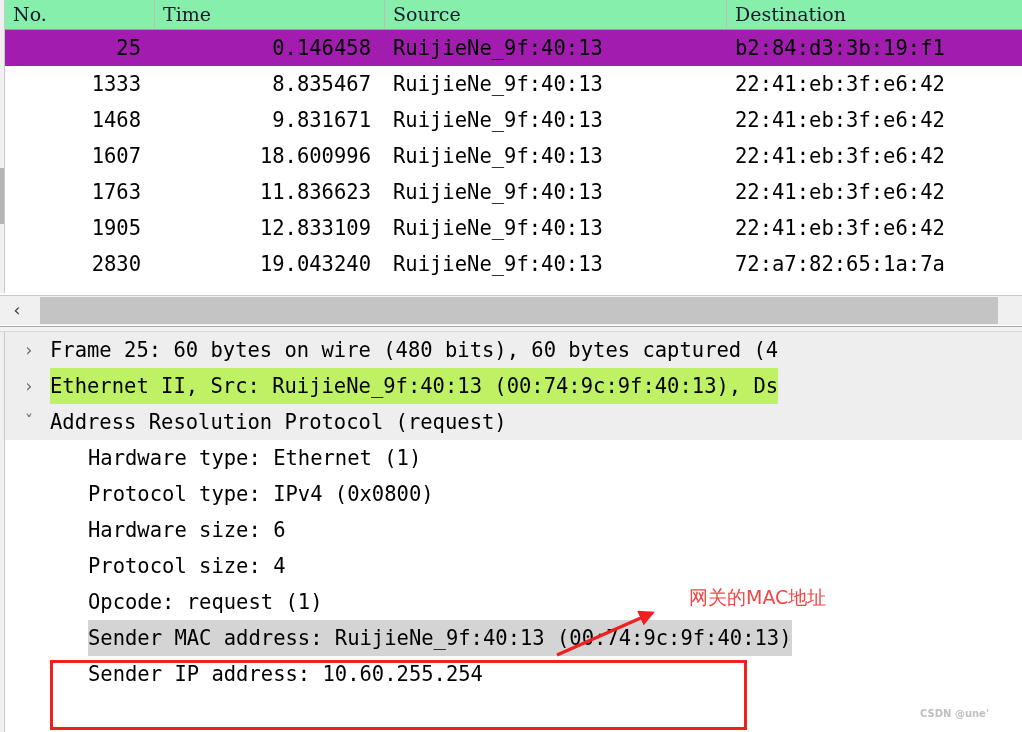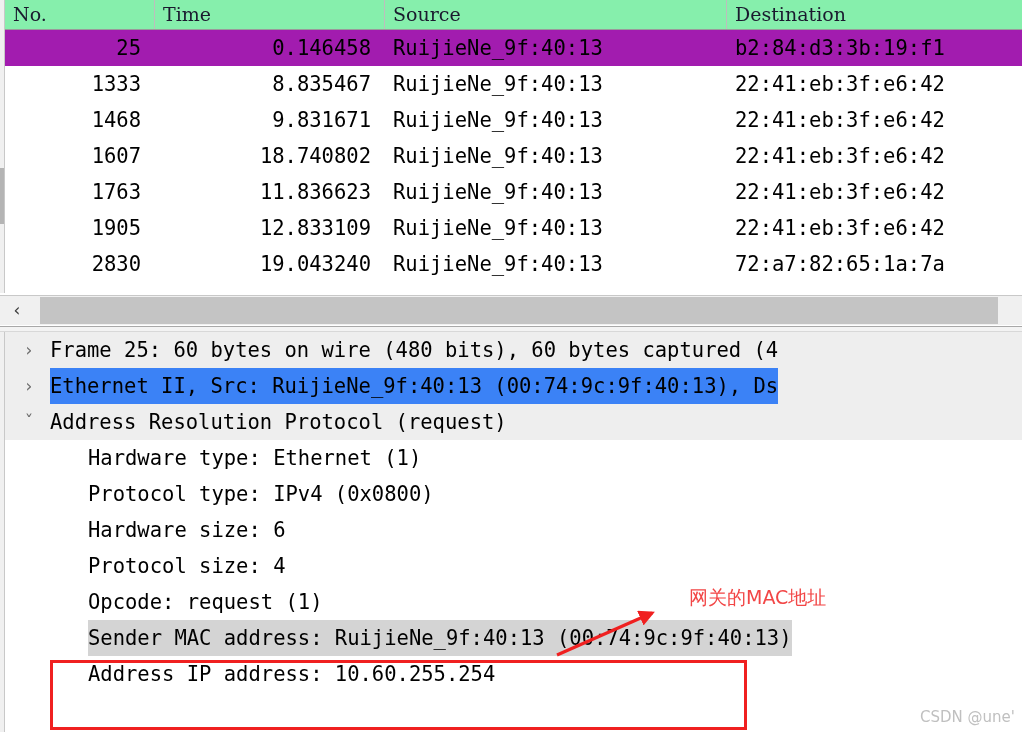--- a/index.html
+++ b/index.html
@@ -179,21 +179,21 @@
   .drow .dtext {
     position: absolute;
     top: 0; height: 36px; line-height: 36px;
     white-space: nowrap;
   }
   .drow.lvl0 .dtext { left: 45px; }
   .drow.lvl1 .dtext { left: 83px; }
 
   .bg-gray   { background: #eeeeee; }
   .bg-white  { background: #ffffff; }
-  .hl-cyan   .dtext { background: #3b82f6; }
+  .hl-cyan   .dtext { background: #bef264; }
   .hl-gray   .dtext { background: #d4d4d4; }
 
   
   #annotation-layer {
     position: absolute;
     left: 0; top: 0;
     width: 1022px; height: 732px;
     pointer-events: none;
   }
   #red-box {
@@ -208,23 +208,24 @@
     left: 689px; top: 585px;
     font-family: "DejaVu Sans", "Liberation Sans", sans-serif;
     font-size: 19px;
     color: #f24646;
     white-space: nowrap;
   }
   #watermark {
     position: absolute;
     left: 920px; top: 708px;
     font-family: "DejaVu Sans", "Liberation Sans", sans-serif;
-    font-size: 15px;
+    font-size: 10px;
     color: #c0c0c0;
     white-space: nowrap;
+    font-weight: bold;
   }
 </style>
 </head>
 <body>
 
 <div id="packet-list-pane">
 
   <div class="left-rail">
     <div class="thumb"></div>
   </div>
@@ -250,21 +251,21 @@
         <div class="cell" style="left: 722px; width: 295px; padding-left: 8px;">22:41:eb:3f:e6:42</div>
       </div>
       <div class="plist-row" style="top: 102px;">
         <div class="cell num" style="left: 0px; width: 136px;">1468</div>
         <div class="cell num" style="left: 150px; width: 216px;">9.831671</div>
         <div class="cell" style="left: 380px; width: 342px; padding-left: 8px;">RuijieNe_9f:40:13</div>
         <div class="cell" style="left: 722px; width: 295px; padding-left: 8px;">22:41:eb:3f:e6:42</div>
       </div>
       <div class="plist-row" style="top: 138px;">
         <div class="cell num" style="left: 0px; width: 136px;">1607</div>
-        <div class="cell num" style="left: 150px; width: 216px;">18.740802</div>
+        <div class="cell num" style="left: 150px; width: 216px;">18.600996</div>
         <div class="cell" style="left: 380px; width: 342px; padding-left: 8px;">RuijieNe_9f:40:13</div>
         <div class="cell" style="left: 722px; width: 295px; padding-left: 8px;">22:41:eb:3f:e6:42</div>
       </div>
       <div class="plist-row" style="top: 174px;">
         <div class="cell num" style="left: 0px; width: 136px;">1763</div>
         <div class="cell num" style="left: 150px; width: 216px;">11.836623</div>
         <div class="cell" style="left: 380px; width: 342px; padding-left: 8px;">RuijieNe_9f:40:13</div>
         <div class="cell" style="left: 722px; width: 295px; padding-left: 8px;">22:41:eb:3f:e6:42</div>
       </div>
       <div class="plist-row" style="top: 210px;">
@@ -316,21 +317,21 @@
       <div class="drow lvl1 bg-white" style="top: 216px;">
         <span class="dtext">Protocol size: 4</span>
       </div>
       <div class="drow lvl1 bg-white" style="top: 252px;">
         <span class="dtext">Opcode: request (1)</span>
       </div>
       <div class="drow lvl1 bg-white hl-gray" style="top: 288px; padding-left: 44px;">
         <span class="dtext">Sender MAC address: RuijieNe_9f:40:13 (00:74:9c:9f:40:13)</span>
       </div>
       <div class="drow lvl1 bg-white" style="top: 324px;">
-        <span class="dtext">Address IP address: 10.60.255.254</span>
+        <span class="dtext">Sender IP address: 10.60.255.254</span>
       </div>
     </div>
 </div>
 
 <div id="annotation-layer">
   <div id="red-box"></div>
 
   <svg width="1022" height="732" style="position:absolute;left:0;top:0;">
     <defs>
       <marker id="arrowhead" markerWidth="5" markerHeight="5" refX="4" refY="2.5" orient="auto">

